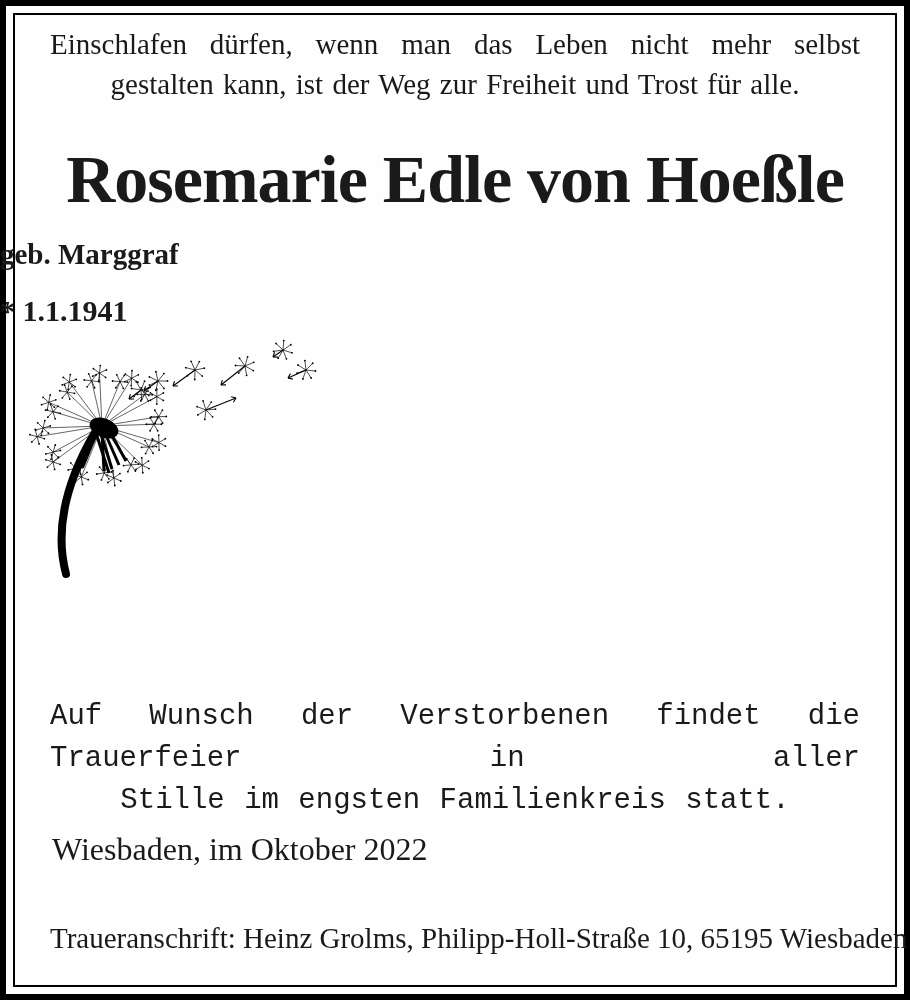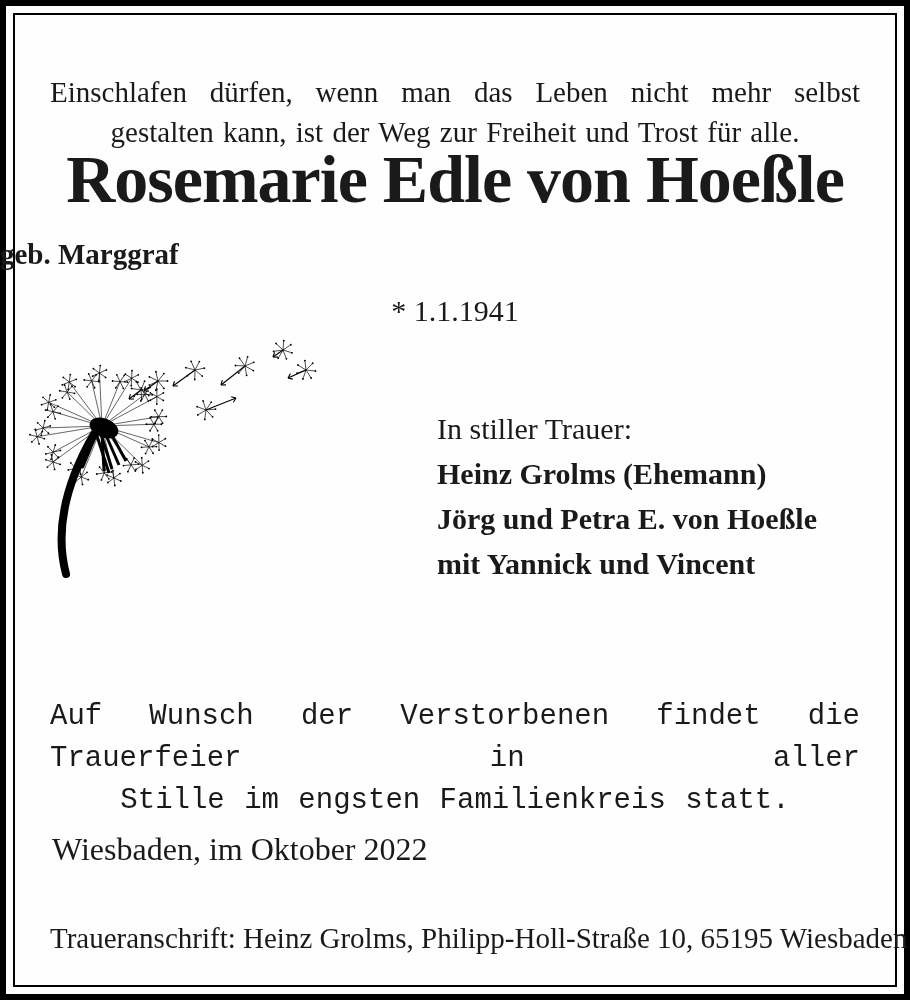--- a/index.html
+++ b/index.html
@@ -20,40 +20,40 @@
     border: 6px solid var(--border, #000);
     pointer-events: none;
   }
   .frame-inner {
     position: absolute; inset: 13px;
     border: 2px solid var(--border, #000);
     pointer-events: none;
   }
   .quote {
     position: absolute; left: 50px; right: 50px; top: 24px;
-    font-size: 29px; line-height: 40px; margin-top: 48px;
+    font-size: 29px; line-height: 40px;
   }
   .jline { text-align: justify; text-align-last: justify; }
   .lline { text-align: center; word-spacing: 2px; }
   .name {
     position: absolute; left: 0; right: 0; top: 142px; margin: 0;
     text-align: center;
     font-size: 68px; font-weight: bold; line-height: 1.1;
     letter-spacing: -1px;
     font-family: Liberation Serif, serif;
   }
   .maiden {
     position: absolute; left: 0; right: 0; top: 238px;
     text-align: left;
     font-size: 29px; font-weight: bold;
   }
   .dates {
     position: absolute; left: 0; right: 0; top: 294px;
     display: flex; justify-content: center; gap: 78px;
-    font-size: 30px; font-weight: normal;
+    font-size: 30px; font-weight: bold; flex-direction: column;
   }
   .dandelion {
     position: absolute; left: 26px; top: 334px;
     width: 310px; height: 248px;
   }
   .mourners {
     position: absolute; left: 437px; top: 406px;
     font-size: 30px; line-height: 45px;
   }
   .mourners .bold-line { font-weight: bold; }
@@ -525,26 +525,20 @@
         <circle cx="115.60369823015101" cy="65.48079893505354" r="0.9" fill="#000"></circle>
         <line x1="115" y1="56" x2="107.96401260352509" y2="62.383171731721326" stroke="#000" stroke-width="0.7"></line>
         <circle cx="107.96401260352509" cy="62.383171731721326" r="0.9" fill="#000"></circle>
         <line x1="115" y1="56" x2="105.6225689944316" y2="54.47888602142885" stroke="#000" stroke-width="0.7"></line>
         <circle cx="105.6225689944316" cy="54.47888602142885" r="0.9" fill="#000"></circle>
         <line x1="115" y1="56" x2="103" y2="65" stroke="#000" stroke-width="1.1"></line>
         <line x1="103" y1="65" x2="108" y2="65" stroke="#000" stroke-width="1.1"></line>
         <line x1="103" y1="65" x2="104.4" y2="60.2" stroke="#000" stroke-width="1.1"></line>
       </svg></div>
 
-  <div class="mourners">
-    <div>In stiller Trauer:</div>
-    <div class="bold-line">Heinz Grolms (Ehemann)</div>
-    <div class="bold-line">Jörg und Petra E. von Hoeßle</div>
-    <div class="bold-line">mit Yannick und Vincent</div>
-  </div>
 
   <div class="announcement">
     <div class="jline">Auf Wunsch der Verstorbenen findet die Trauerfeier in aller</div>
     <div class="lline">Stille im engsten Familienkreis statt.</div>
   </div>
 
   <div class="dateline">Wiesbaden, im Oktober 2022</div>
 
   <div class="address">Traueranschrift: Heinz Grolms, Philipp-Holl-Straße 10, 65195 Wiesbaden</div>
 </div>

